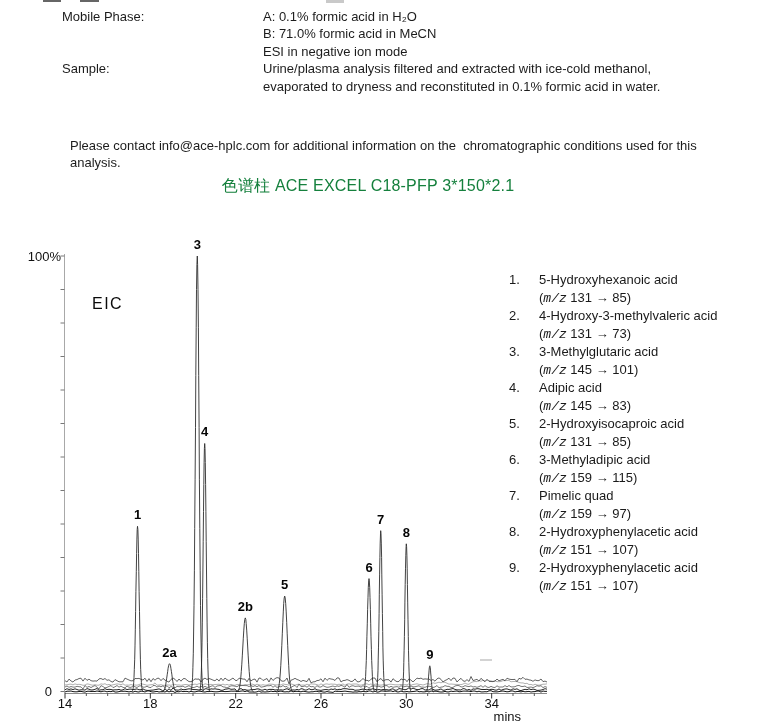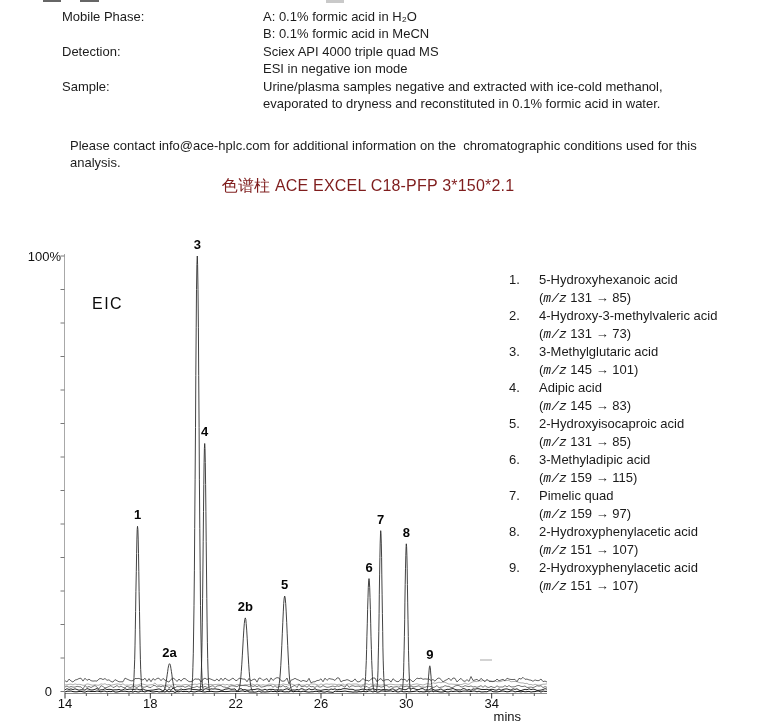--- a/index.html
+++ b/index.html
@@ -43,47 +43,43 @@
   <div class="artifact" style="left:326px;top:0;width:18px;height:3px;background:#c9c9c9;"></div>
 
   <div class="spec-table" id="spec-table">
     <div class="spec-row">
       <span class="spec-label">Mobile Phase:</span>
       <span class="spec-value">A: 0.1% formic acid in H₂O</span>
     </div>
 
     <div class="spec-row">
       <span class="spec-label"></span>
-      <span class="spec-value">B: 0.1% formic acid in MeCN</span>
-    </div>
-
-    <div class="spec-row">
-      <span class="spec-label">Detection:</span>
-      <span class="spec-value">Sciex API 4000 triple quad MS</span>
-    </div>
+      <span class="spec-value">B: 71.0% formic acid in MeCN</span>
+    </div>
+
 
     <div class="spec-row">
       <span class="spec-label"></span>
       <span class="spec-value">ESI in negative ion mode</span>
     </div>
 
     <div class="spec-row">
       <span class="spec-label">Sample:</span>
-      <span class="spec-value">Urine/plasma samples negative and extracted with ice-cold methanol,</span>
+      <span class="spec-value">Urine/plasma analysis filtered and extracted with ice-cold methanol,</span>
     </div>
 
     <div class="spec-row">
       <span class="spec-label"></span>
       <span class="spec-value">evaporated to dryness and reconstituted in 0.1% formic acid in water.</span>
     </div>
   </div>
 
   <p class="contact">Please contact info@ace-hplc.com for additional information on the  chromatographic conditions used for this analysis.</p>
 
-  <div class="column-title" style="color: #7f1d1d;">色谱柱 ACE EXCEL C18-PFP 3*150*2.1</div>
+  <div class="column-title" style="color: #15803d;">色谱柱 ACE EXCEL C18-PFP 3*150*2.1</div>
 
   <svg id="chromatogram" class="chart-svg" viewBox="0 0 774 726">
       <line x1="64.5" y1="254" x2="64.5" y2="693" stroke="#a8a8a8" stroke-width="1"></line>
       <line x1="65" y1="693.5" x2="547" y2="693.5" stroke="#8a8a8a" stroke-width="1"></line>
       <line x1="60.5" y1="256" x2="64.5" y2="256" stroke="#787878" stroke-width="1"></line>
       <line x1="60.5" y1="289.5" x2="64.5" y2="289.5" stroke="#787878" stroke-width="1"></line>
       <line x1="60.5" y1="323" x2="64.5" y2="323" stroke="#787878" stroke-width="1"></line>
       <line x1="60.5" y1="356.5" x2="64.5" y2="356.5" stroke="#787878" stroke-width="1"></line>
       <line x1="60.5" y1="390" x2="64.5" y2="390" stroke="#787878" stroke-width="1"></line>
       <line x1="60.5" y1="423.5" x2="64.5" y2="423.5" stroke="#787878" stroke-width="1"></line>

